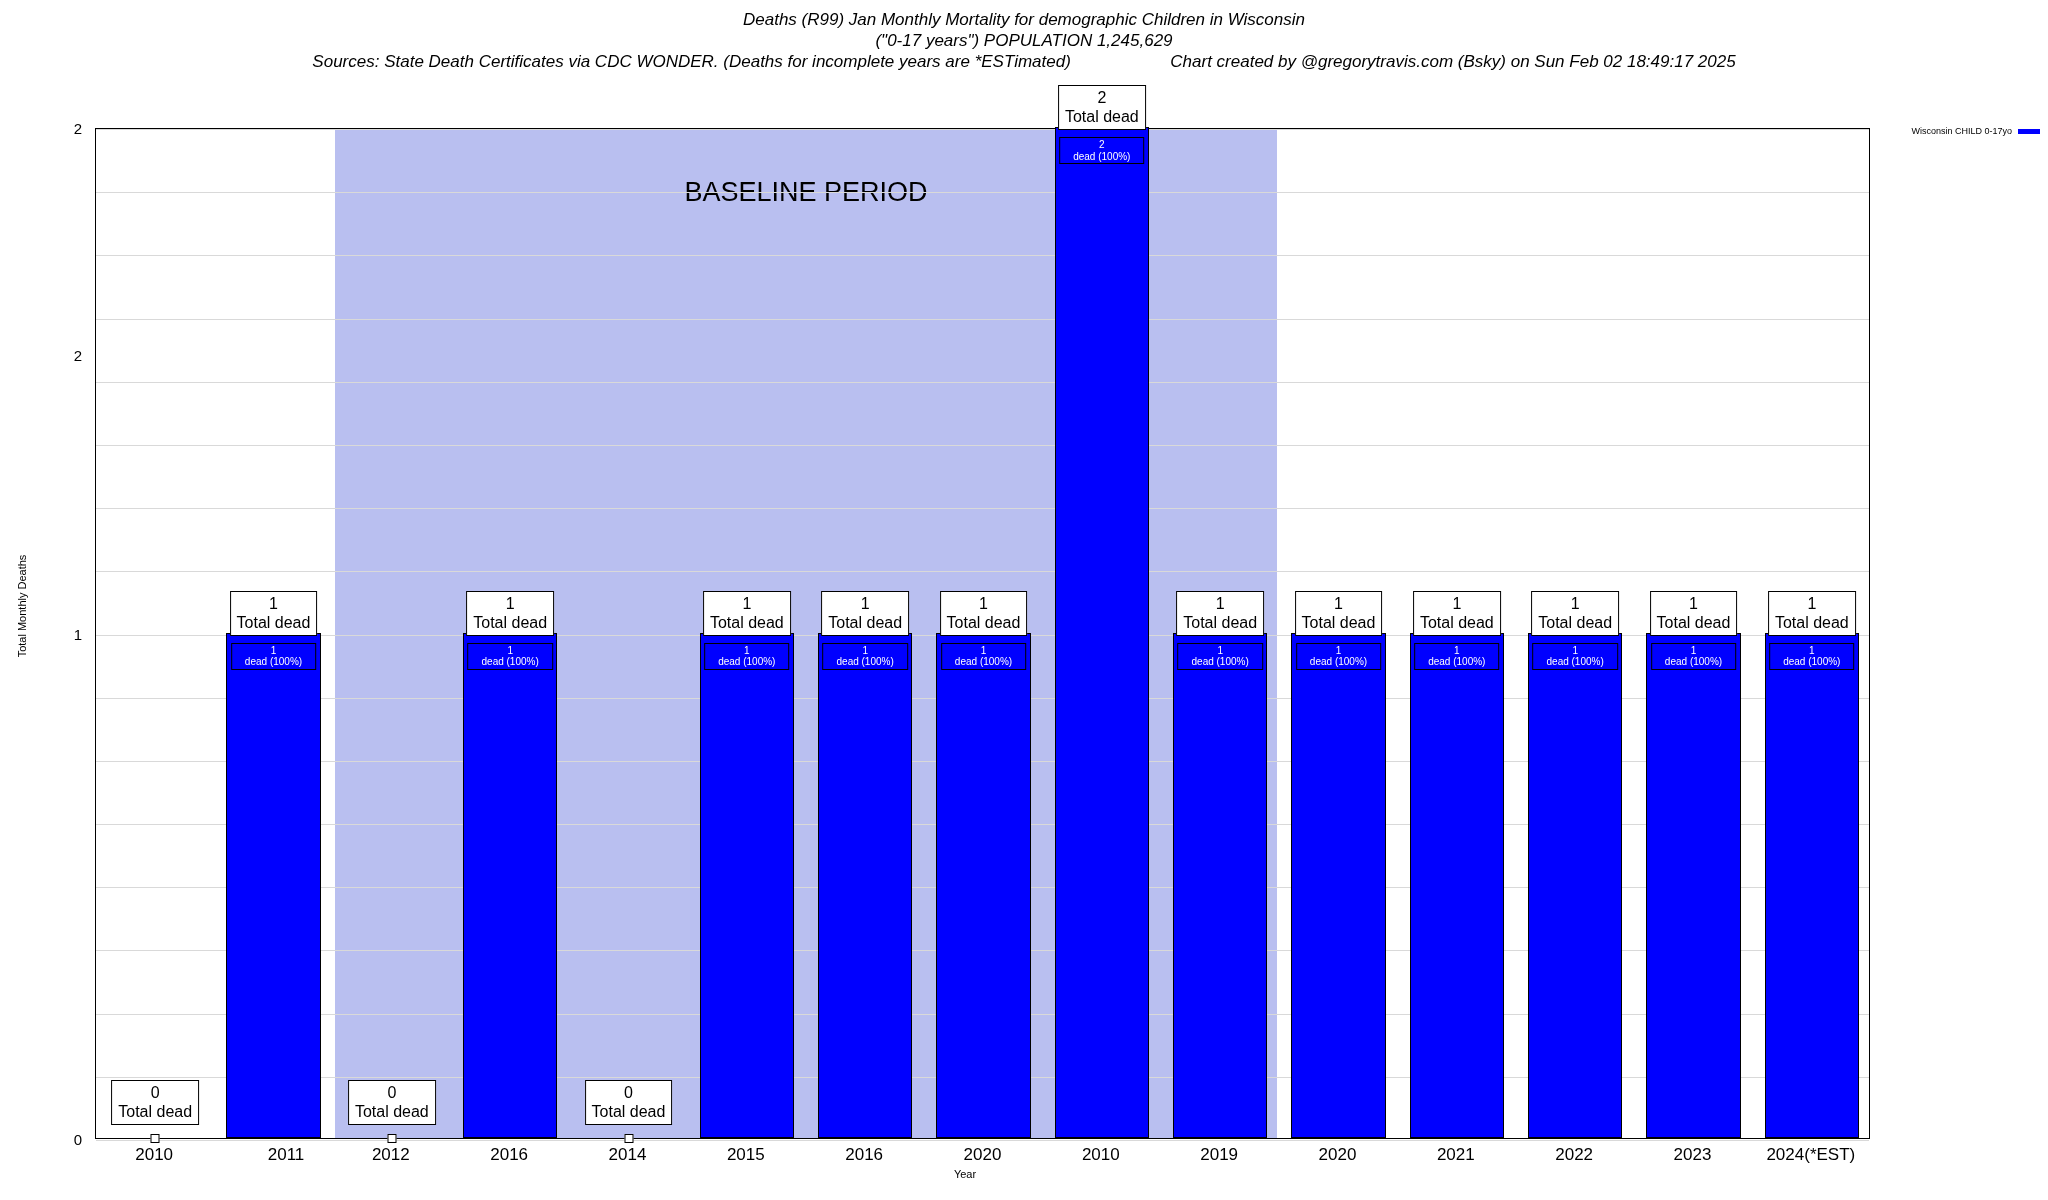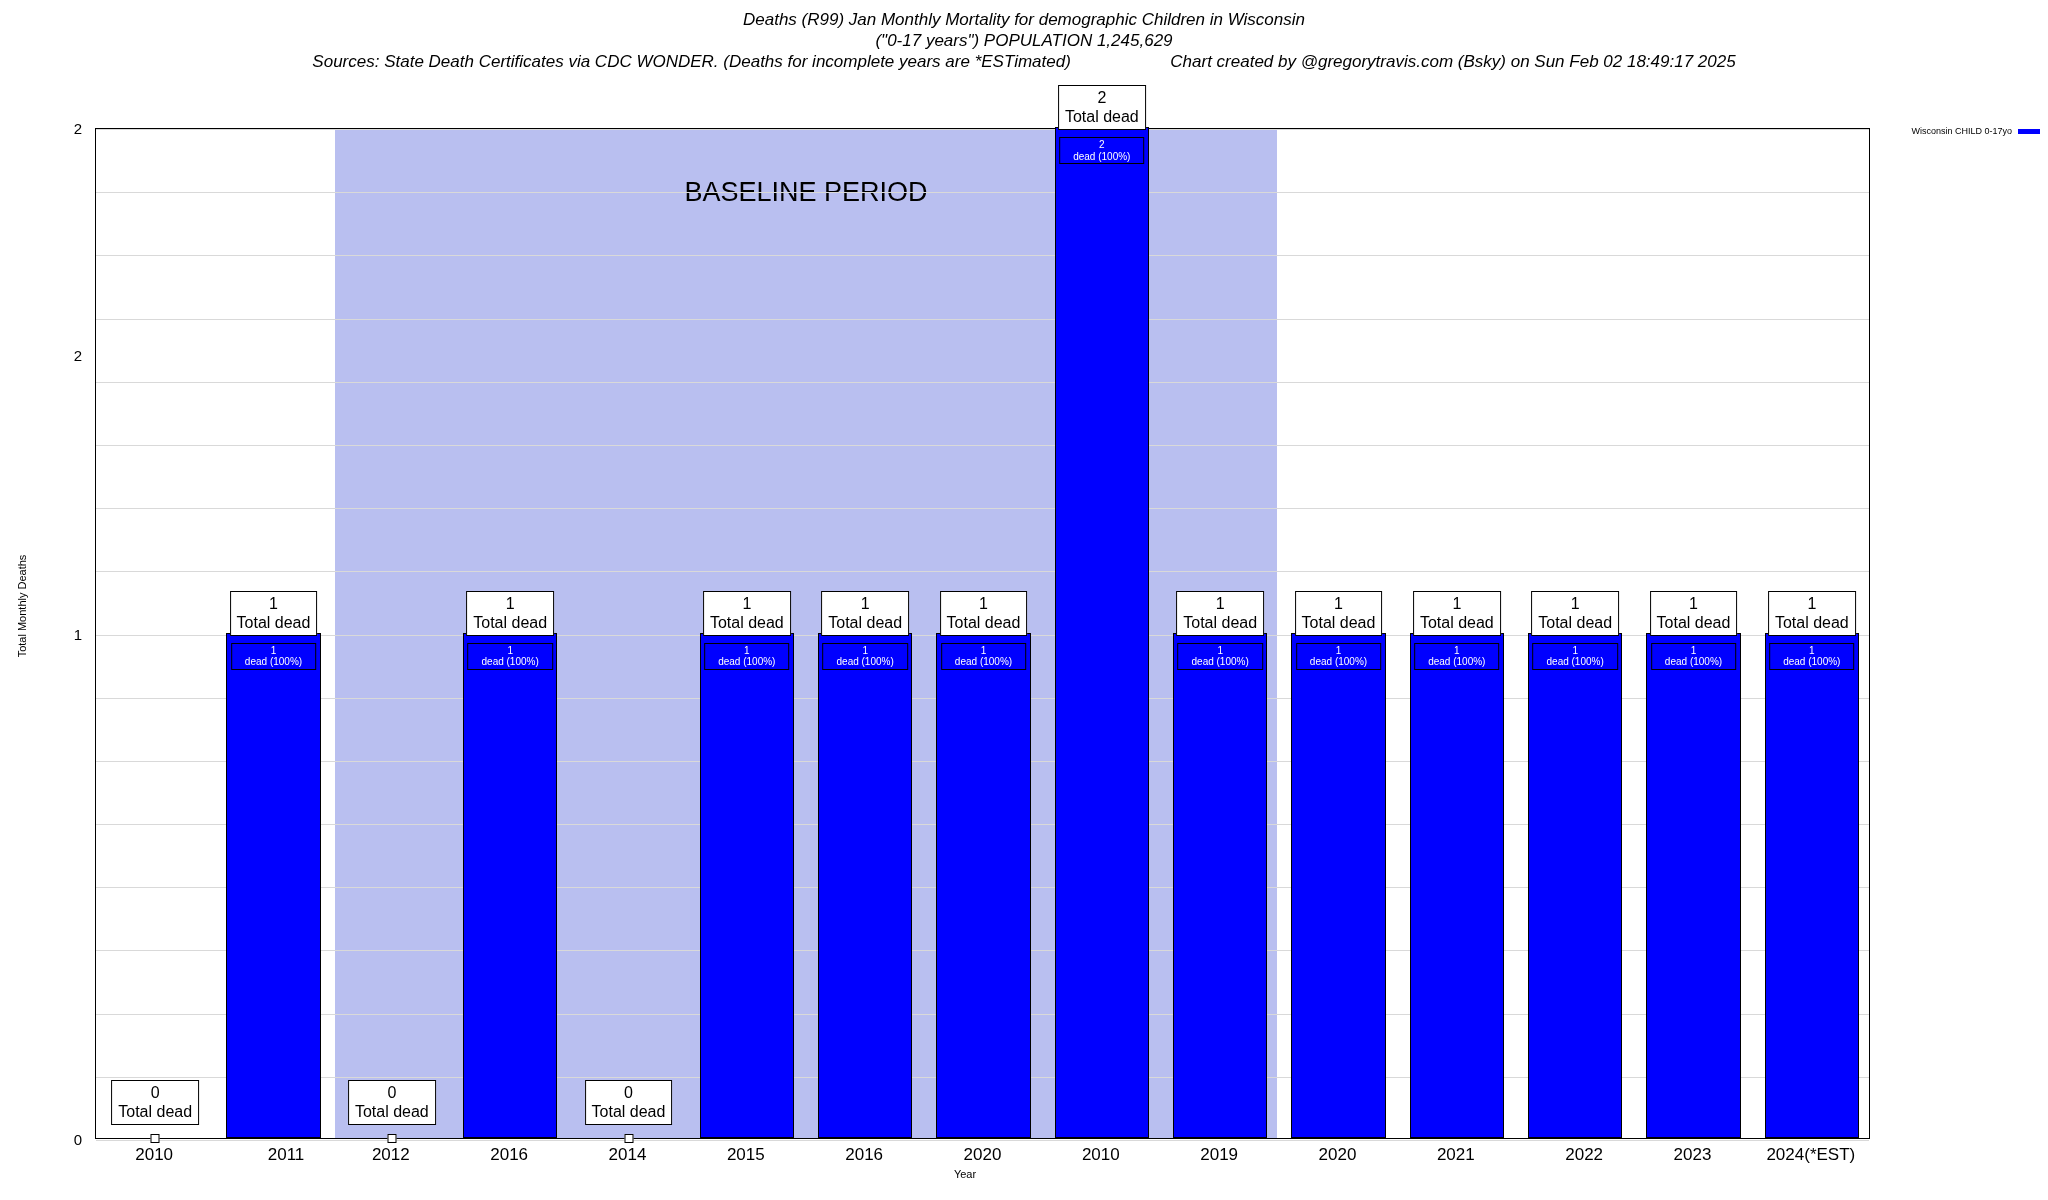--- a/index.html
+++ b/index.html
@@ -344,21 +344,21 @@
     <div class="xlabel" style="left: 390.833px;">2012</div>
     <div class="xlabel" style="left: 509.167px;">2016</div>
     <div class="xlabel" style="left: 627.5px;">2014</div>
     <div class="xlabel" style="left: 745.833px;">2015</div>
     <div class="xlabel" style="left: 864.167px;">2016</div>
     <div class="xlabel" style="left: 982.5px;">2020</div>
     <div class="xlabel" style="left: 1100.83px;">2010</div>
     <div class="xlabel" style="left: 1219.17px;">2019</div>
     <div class="xlabel" style="left: 1337.5px;">2020</div>
     <div class="xlabel" style="left: 1455.83px;">2021</div>
-    <div class="xlabel" style="left: 1574.17px; margin-left: 10px;">2022</div>
+    <div class="xlabel" style="left: 1574.17px;">2022</div>
     <div class="xlabel" style="left: 1692.5px;">2023</div>
     <div class="xlabel" style="left: 1810.83px;">2024(*EST)</div>
   </div>
 <div class="axis-title-x">Year</div>
 
 <div id="legend">
   <span>Wisconsin CHILD 0-17yo</span>
   <span class="swatch"></span>
 </div>
 

